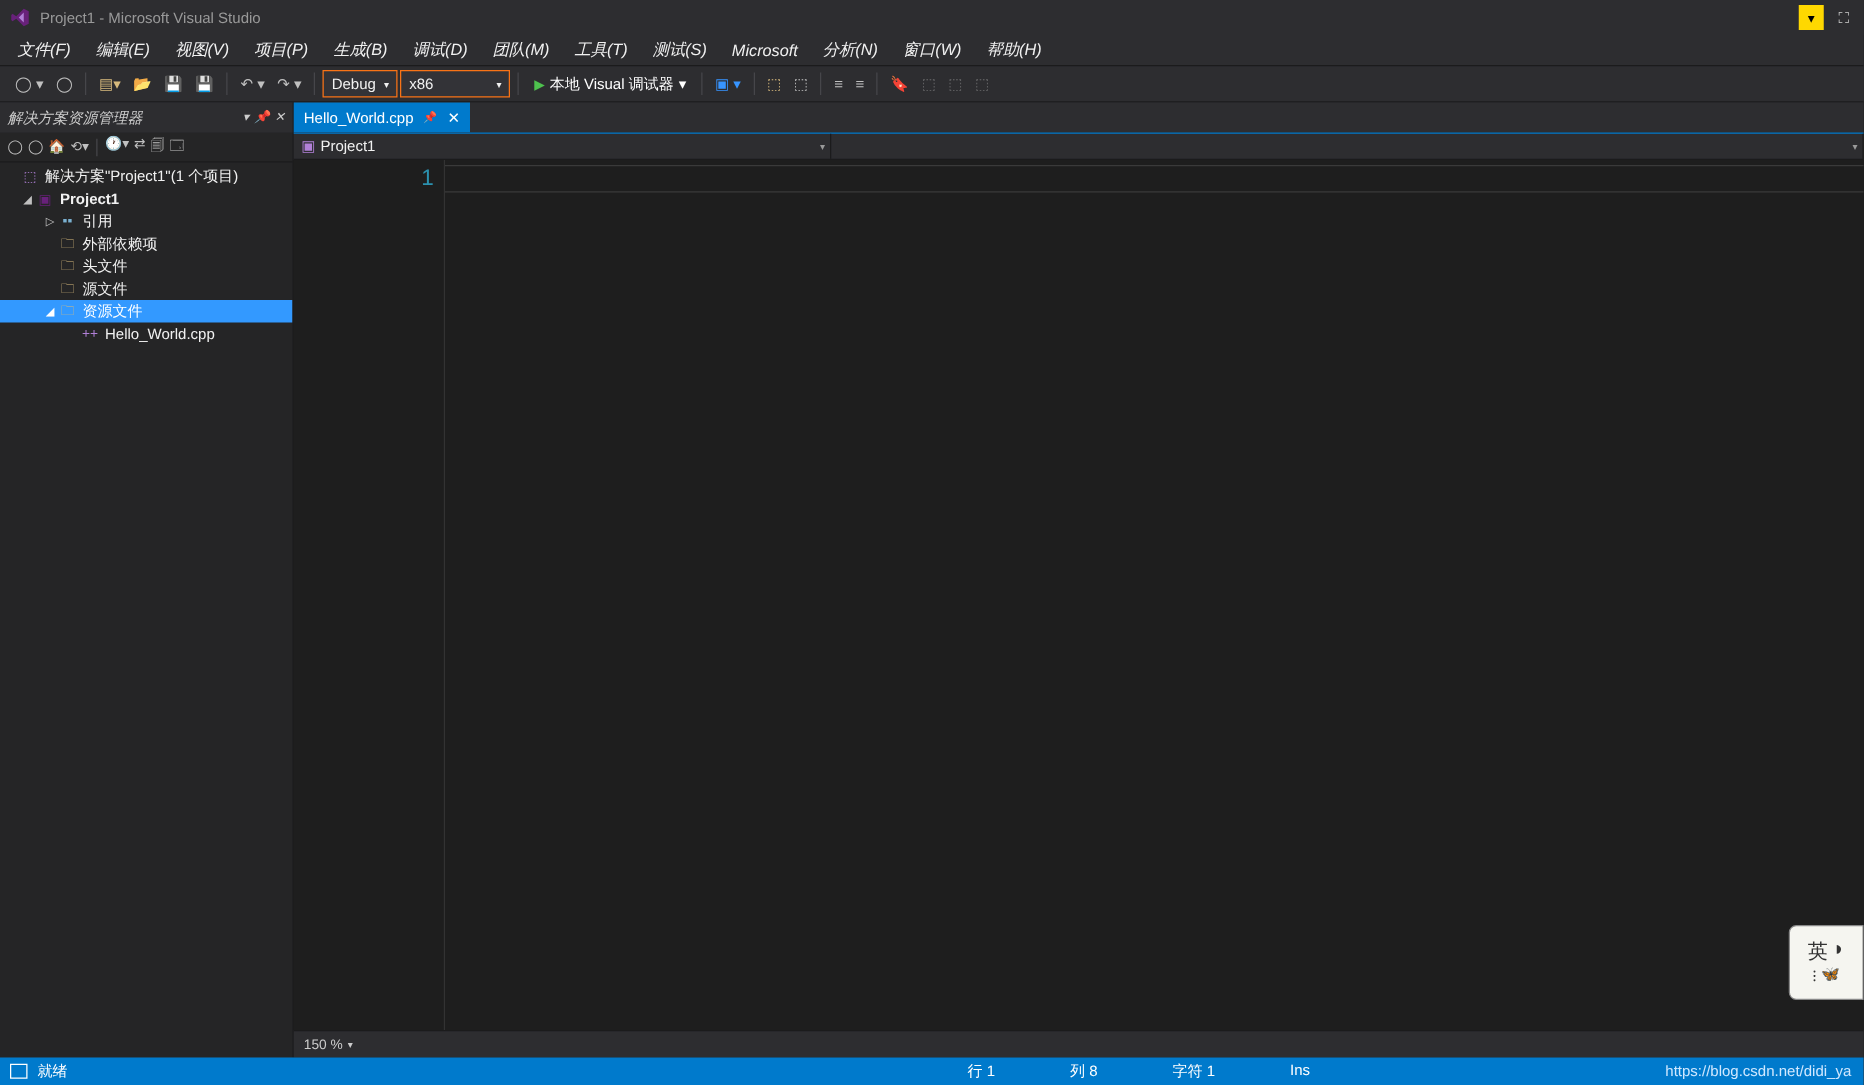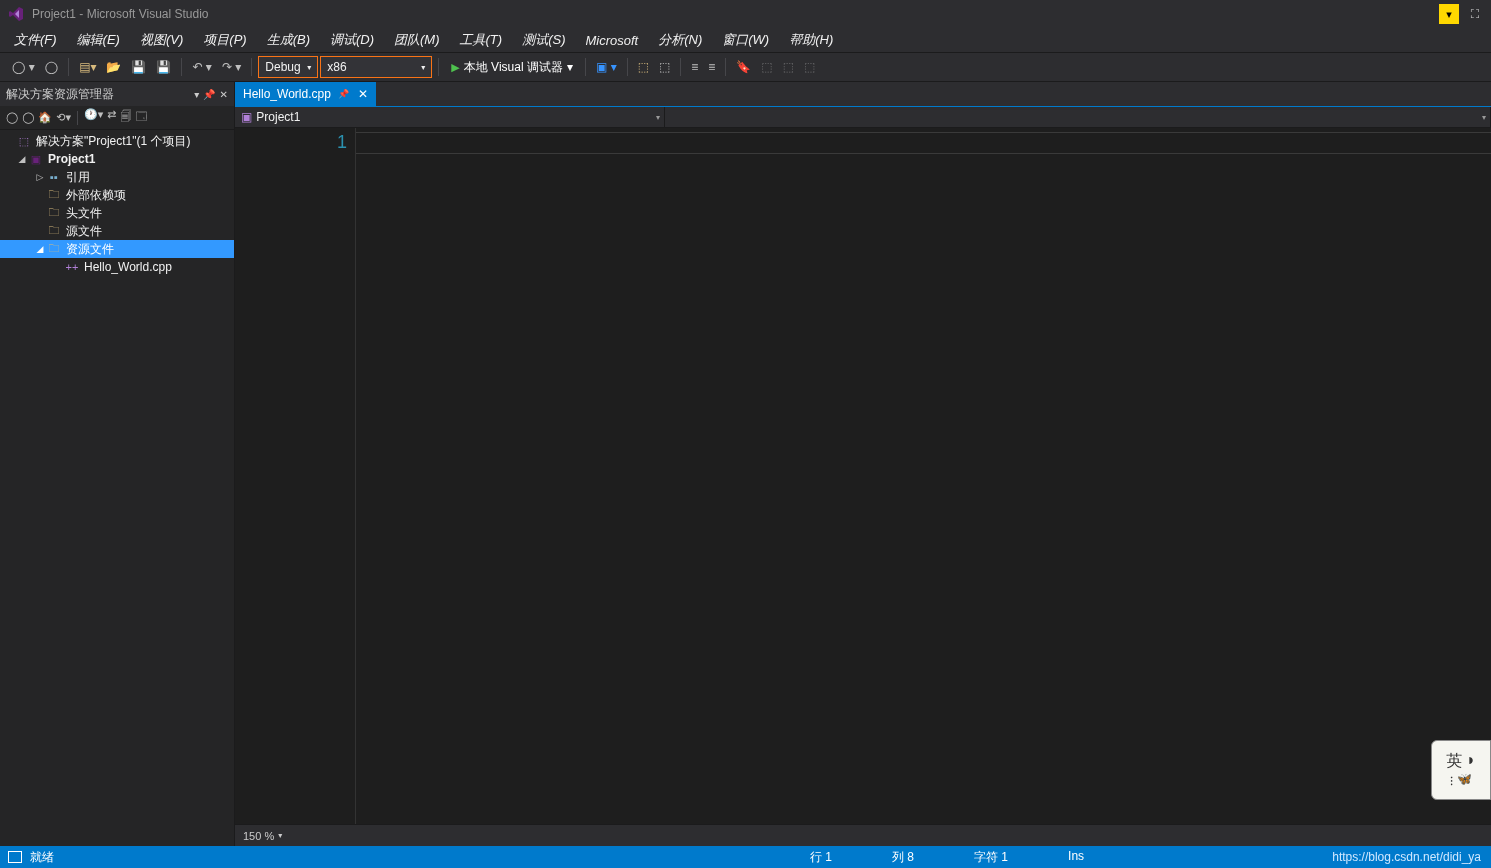--- a/index.html
+++ b/index.html
@@ -10,26 +10,26 @@
 .corner-icons { position:absolute; top:4px; right:6px; display:flex; gap:6px; }
 .corner-icons .yico { width:20px; height:20px; background:#ffd800; display:flex; align-items:center; justify-content:center; color:#000; font-size:11px; }
 .corner-icons .gico { width:20px; height:20px; color:#ccc; display:flex; align-items:center; justify-content:center; }
 .menubar { height:24px; display:flex; align-items:center; padding:0 4px; color:#f1f1f1; font-size:13px; }
 .menubar .mitem { padding:2px 10px; cursor:pointer;font-style:italic; }
 .toolbar { height:30px; border-top:1px solid #1b1b1c; border-bottom:1px solid #1b1b1c; display:flex; align-items:center; padding:0 8px; gap:2px; background:#2d2d30; }
 .toolbar .tbtn { padding:2px 4px; color:#c0c0c0; cursor:pointer; display:flex; align-items:center; height:22px; }
 .toolbar .sep { width:1px; height:18px; background:#46464a; margin:0 4px; }
 .toolbar .combo { background:#333337; border:1px solid #f97316; color:#f1f1f1; padding:2px 6px; height:22px; display:flex; align-items:center; font-size:12px; }
 .toolbar .combo.cfg { width:60px; }
-.toolbar .combo.plat { width:112px; }
+.toolbar .combo.plat { width:88px; }
 .toolbar .run { color:#fff; display:flex; align-items:center; gap:4px; padding:2px 6px; }
 .toolbar .run .tri { color:#4ec14e; font-size:11px; }
 .content { display:flex; height:calc(100% - 28px - 24px - 30px - 22px); }
 .sidepanel { width:235px; background:#252526; border-right:1px solid #1b1b1c; display:flex; flex-direction:column; }
-.panel-title { height:24px; background:#2d2d30; display:flex; align-items:center; padding:0 6px; color:#ccc; font-size:12px; justify-content:space-between; }
+.panel-title { height:24px; background:#2d2d30; display:flex; align-items:center; padding:0 6px; color:#ccc; font-size:12px; justify-content:space-between;font-style:italic; }
 .panel-title .pt-icons { display:flex; gap:4px; font-size:10px; }
 .panel-tb { height:24px; display:flex; align-items:center; padding:0 6px; gap:6px; color:#c0c0c0; font-size:11px; border-bottom:1px solid #1b1b1c; }
 .panel-tb .tgrp { display:flex; gap:4px; }
 .panel-tb .sep2 { width:1px; height:14px; background:#46464a; }
 .searchbox { height:24px; border:1px solid #434346; background:#333337; margin:2px 4px; display:flex; align-items:center; padding:0 4px; }
 .searchbox input { flex:1; background:transparent; border:none; color:#999; font-size:12px; outline:none; }
 .searchbox .mag { color:#999; font-size:11px; }
 .tree { flex:1; padding:2px 0; overflow:auto; color:#f1f1f1; font-size:12px; }
 .tree .node { display:flex; align-items:center; height:18px; padding:0 4px; cursor:pointer; }
 .tree .node.sel { background:#3399ff; color:#fff; }
@@ -243,21 +243,21 @@
       <span>150 %</span>
       <span style="font-size:8px">▾</span>
       <span style="flex:1"></span>
     </div>
   </div>
 </div>
 
 <div class="statusbar">
   <span class="sboxico"></span>
   <span>就绪</span>
-  <span class="sgrp" style="left:810px">
+  <span class="sgrp" style="left:774px">
     <span>行 1</span>
     <span>列 8</span>
     <span>字符 1</span>
     <span>Ins</span>
   </span>
   <span class="url">https://blog.csdn.net/didi_ya</span>
 </div>
 
 <div class="float-ime">
   <div class="row">

